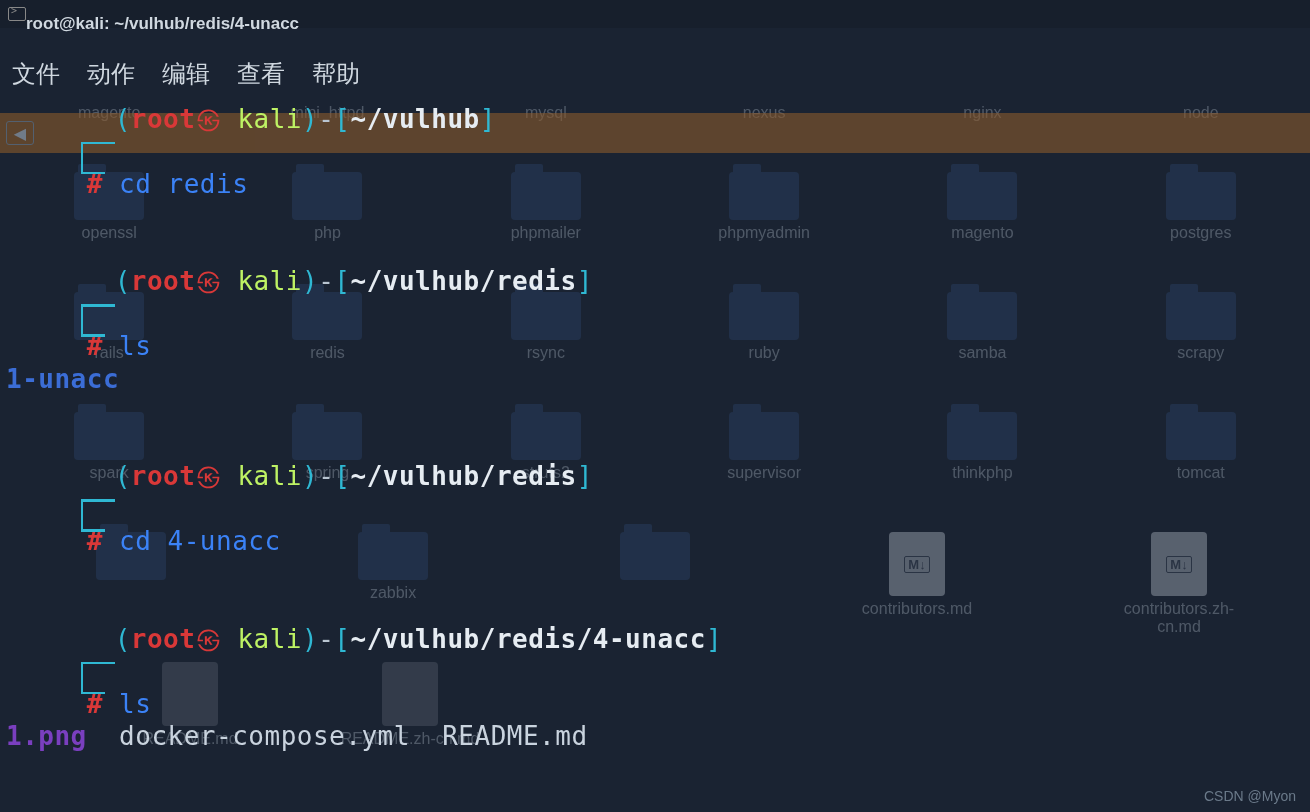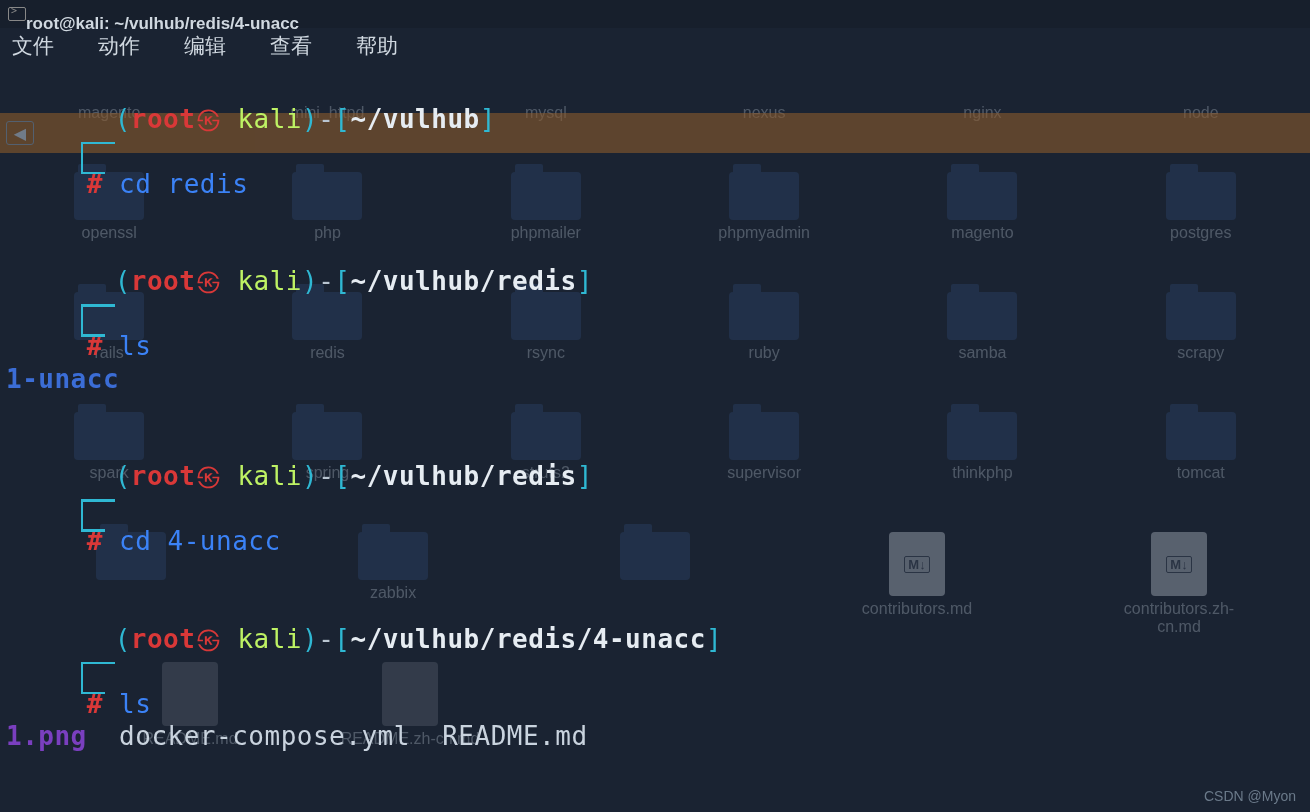--- a/index.html
+++ b/index.html
@@ -1,21 +1,21 @@
 <!DOCTYPE html>
 <html><head>
 <meta charset="utf-8">
 <style>
 * { margin:0; padding:0; box-sizing:border-box; }
 body { width:1310px; height:812px; background:#1a2332; font-family:'DejaVu Sans Mono','Courier New',monospace; font-size:22px; color:#c5d1de; overflow:hidden; position:relative; }
 .titlebar { height:28px; background:#171f2c; display:flex; align-items:center; padding:0 8px; }
 .term-icon { width:18px; height:14px; border:1px solid #888; border-radius:2px; position:relative; }
 .term-icon::after { content:'>'; position:absolute; left:2px; top:-3px; font-size:10px; color:#888; }
 .title-text { flex:1; text-align:left; color:#d0d8e0; font-size:17px; font-family:sans-serif; font-weight:600;margin-top:20px; }
-.menubar { height:36px; display:flex; align-items:center; gap:44px; padding:0 12px; font-family:sans-serif; font-size:21px; color:#d0d8e0; }
+.menubar { height:36px; display:flex; align-items:center; gap:27px; padding:0 12px; font-family:sans-serif; font-size:24px; color:#d0d8e0;margin-top:28px; }
 .menuitem { cursor:default; }
 .bg-folders { position:absolute; top:64px; left:0; right:0; bottom:0; pointer-events:none; opacity:0.35; }
 .bg-row { position:absolute; left:0; right:0; display:flex; justify-content:space-around; align-items:flex-start; }
 .bg-item { display:flex; flex-direction:column; align-items:center; width:140px; }
 .bg-folder-icon { width:70px; height:48px; background:#2e4a75; border-radius:4px; position:relative; margin-bottom:4px; }
 .bg-folder-icon::before { content:''; position:absolute; top:-8px; left:4px; width:28px; height:10px; background:#2e4a75; border-radius:2px 2px 0 0; }
 .bg-file-icon { width:56px; height:64px; background:#cdd5de; border-radius:4px; position:relative; margin-bottom:4px; display:flex; align-items:center; justify-content:center; }
 .bg-md { font-size:13px; color:#4a5568; border:1px solid #4a5568; padding:0 3px; border-radius:2px; font-family:sans-serif; font-weight:700; }
 .bg-label { font-size:16px; color:#b0bcc8; font-family:sans-serif; text-align:center; }
 .warn-bar { position:absolute; top:113px; left:0; right:0; height:40px; background:#8a5a2b; opacity:0.6; color:#cfd6dc; font-family:sans-serif; font-size:18px; display:flex; align-items:center; padding-left:6px; }

